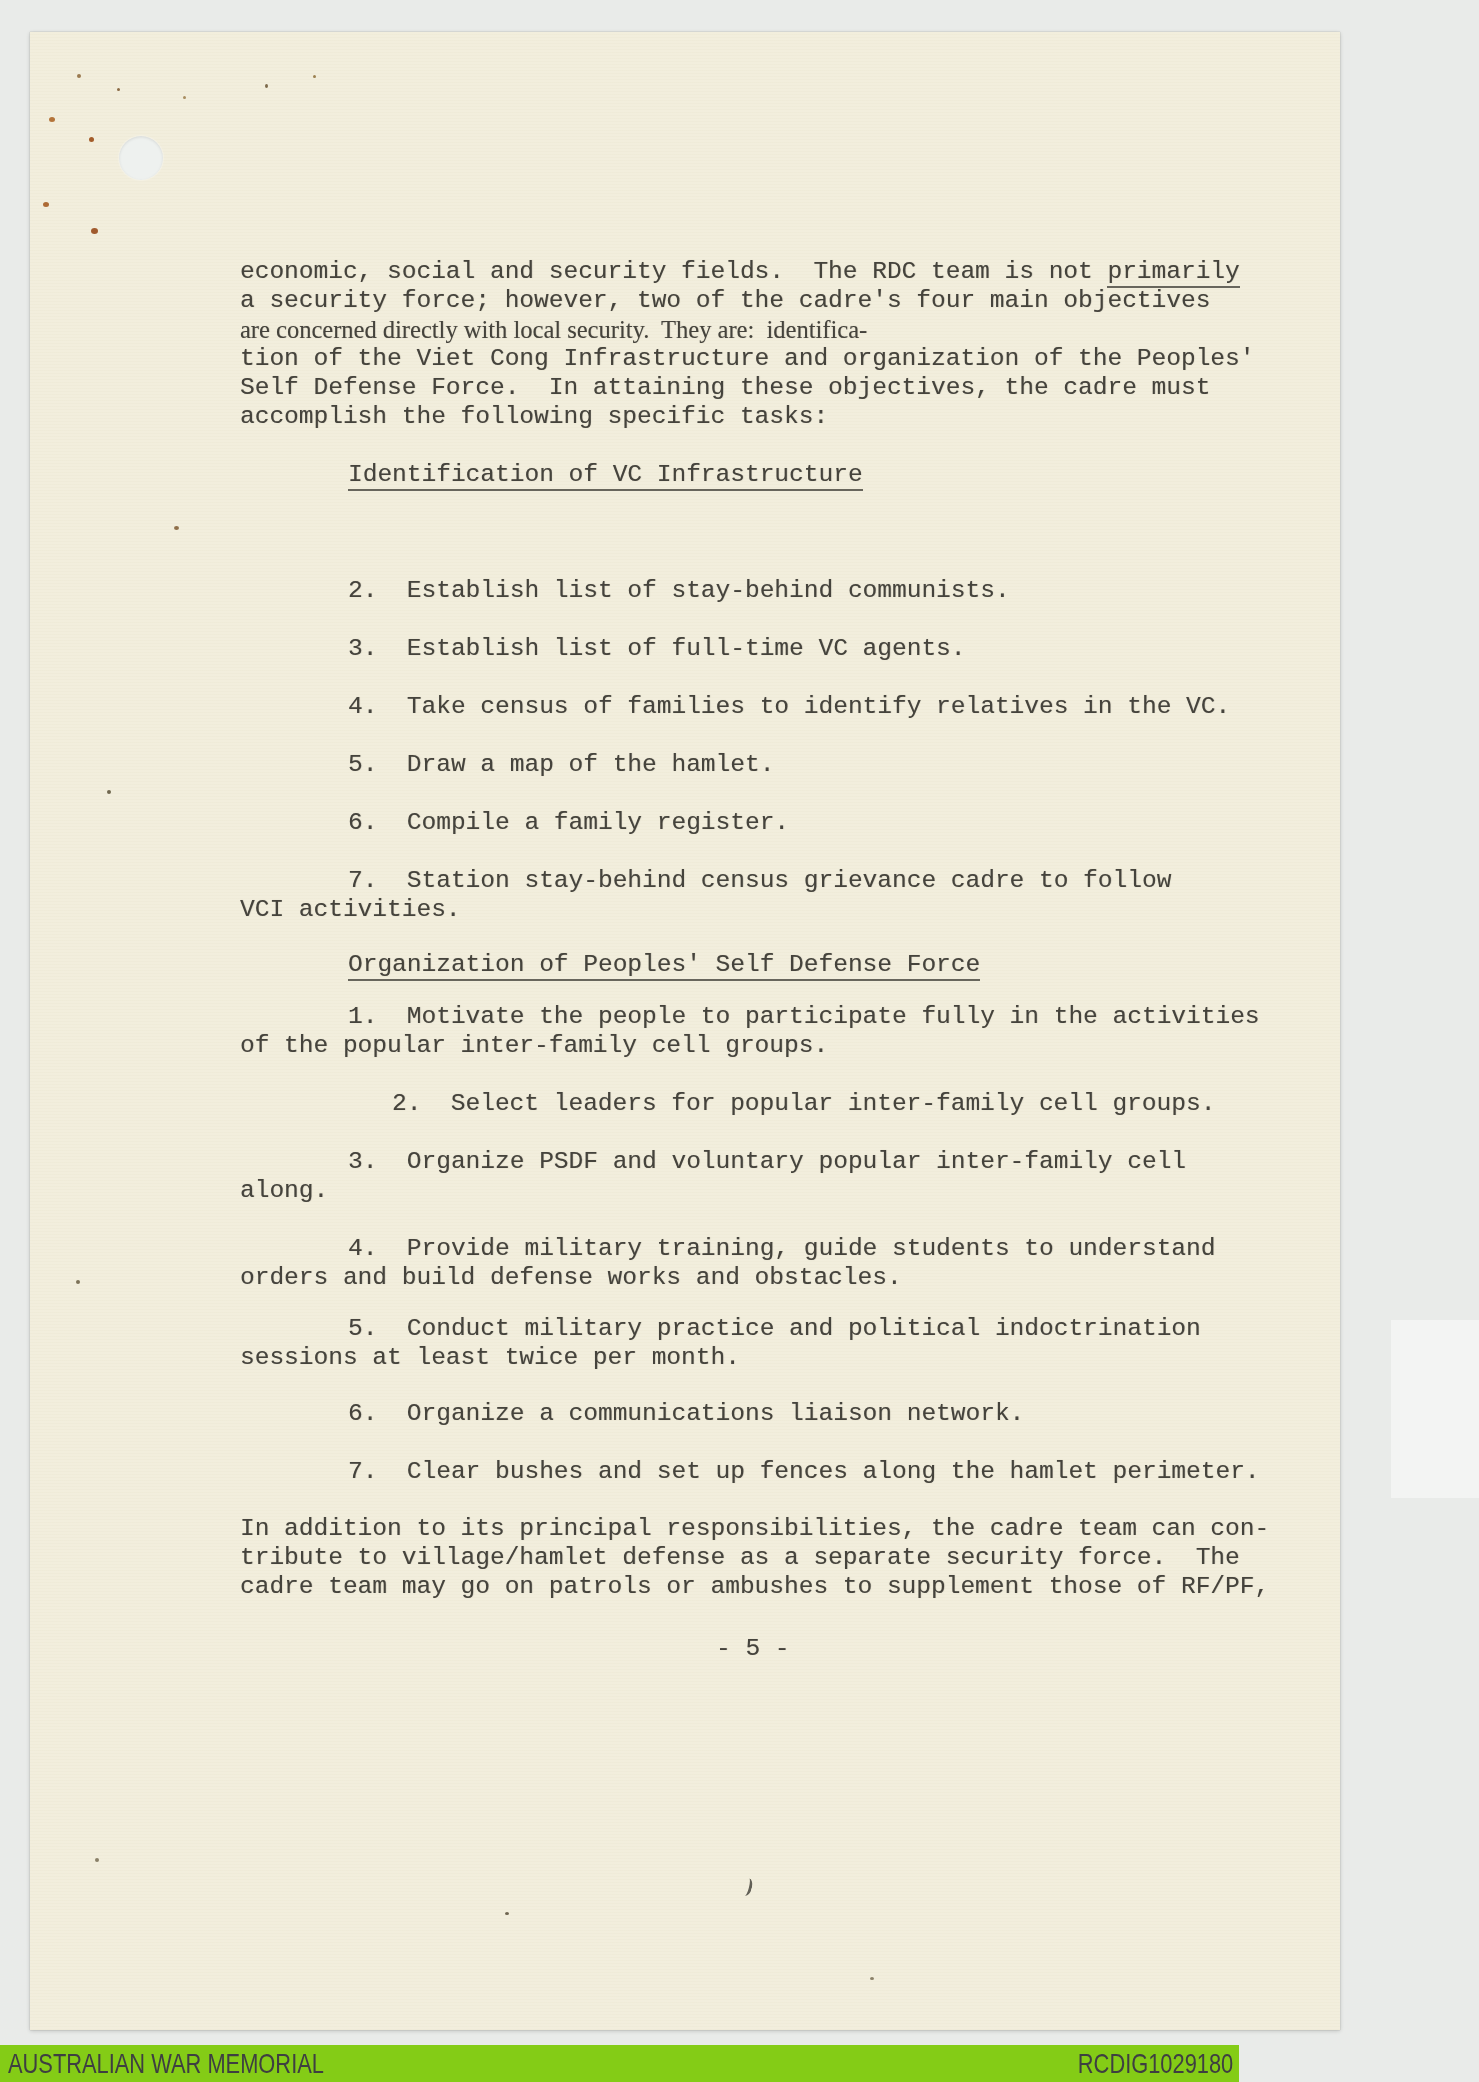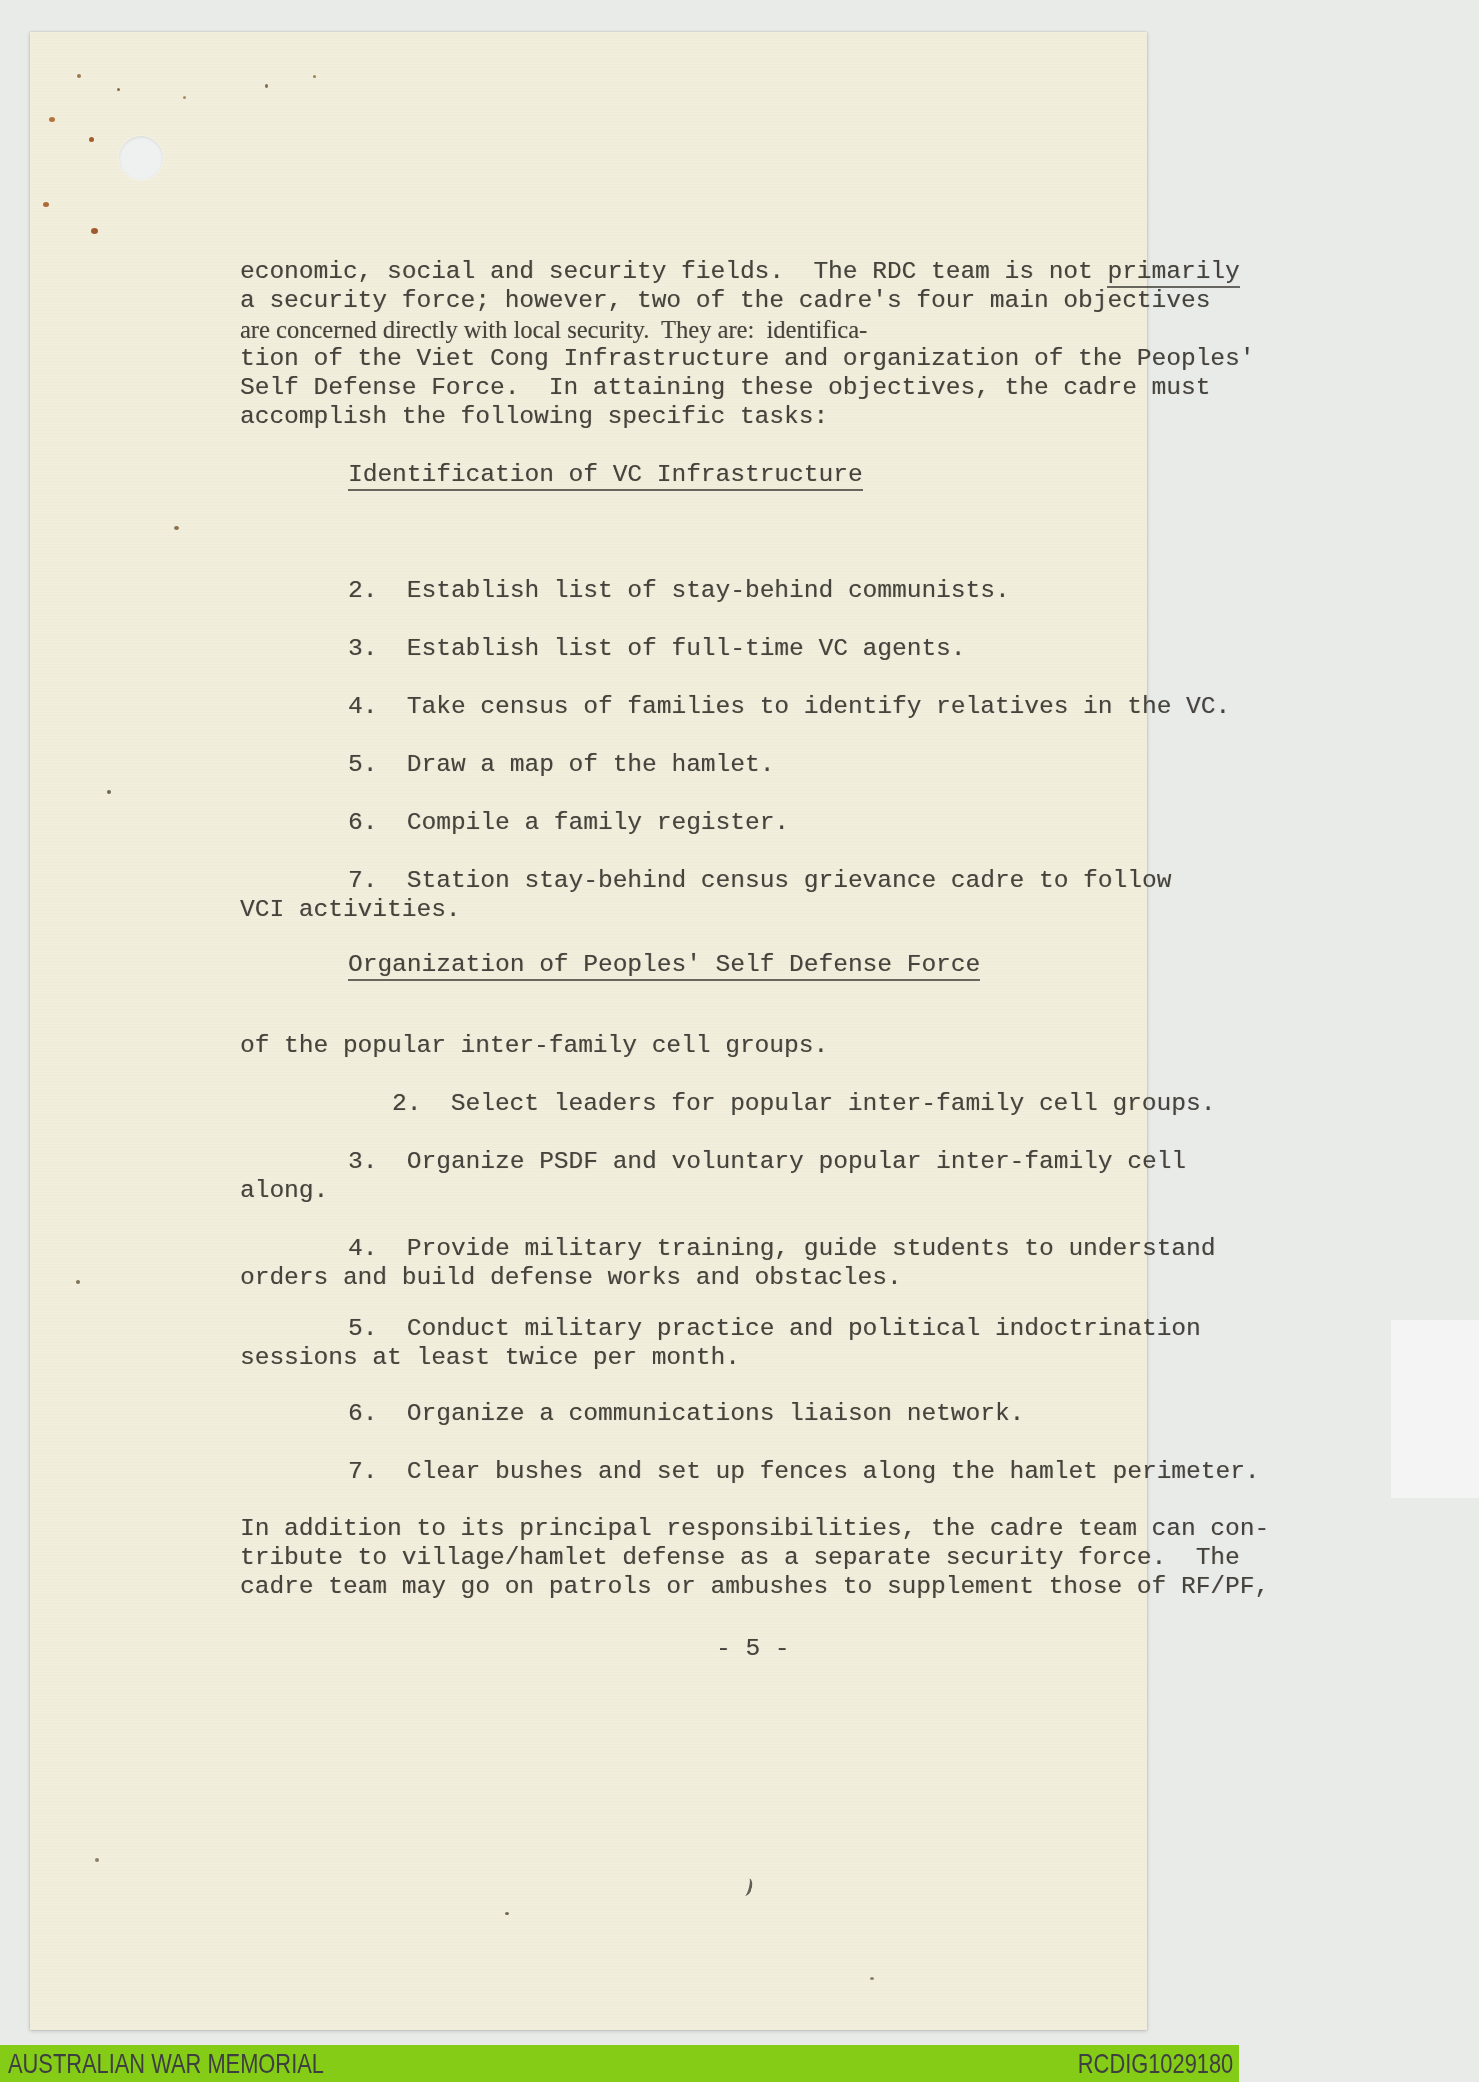--- a/index.html
+++ b/index.html
@@ -2,21 +2,21 @@
 <html><head>
 <meta charset="utf-8">
 <style>
   html,body{margin:0;padding:0;}
   body{
     width:1479px;height:2082px;position:relative;
     background:#e9ebe9;overflow:hidden;
     font-family:"Liberation Sans",sans-serif;
   }
   .paper{
-    position:absolute;left:30px;top:32px;width:1117px;height:1998px;
+    position:absolute;left:30px;top:32px;width:1310px;height:1998px;
     background:#f2eedc;
     background-image:repeating-linear-gradient(0deg, rgba(110,95,60,0.018) 0 1px, rgba(255,255,255,0.02) 1px 3px);
     box-shadow:0 1px 4px rgba(0,0,0,0.18), 0 0 1px rgba(60,55,40,0.35);
   }
   .line{
     position:absolute;white-space:pre;
     font-family:"Liberation Mono","DejaVu Sans Mono",monospace;
     font-size:24.5px;line-height:29px;color:#45433c;
     text-shadow:0.4px 0.4px 0.7px rgba(69,67,60,0.35);
   }
@@ -87,20 +87,21 @@
   <div class="line" style="left:318px;top:544px;">2.  Establish list of stay-behind communists.</div>
   <div class="line" style="left:318px;top:602px;">3.  Establish list of full-time VC agents.</div>
   <div class="line" style="left:318px;top:660px;">4.  Take census of families to identify relatives in the VC.</div>
   <div class="line" style="left:318px;top:718px;">5.  Draw a map of the hamlet.</div>
   <div class="line" style="left:318px;top:776px;">6.  Compile a family register.</div>
   <div class="line" style="left:318px;top:834px;">7.  Station stay-behind census grievance cadre to follow</div>
   <div class="line" style="left:210px;top:863px;">VCI activities.</div>
 
   <div class="line" style="left:318px;top:918px;"><span class="u">Organization of Peoples' Self Defense Force</span></div>
 
+  <div class="line" style="left:318px;top:970px;">1.  Motivate the people to participate fully in the activities</div>
   <div class="line" style="left:210px;top:999px;">of the popular inter-family cell groups.</div>
   <div class="line" style="left:318px;top:1057px;margin-left:44px;">2.  Select leaders for popular inter-family cell groups.</div>
   <div class="line" style="left:318px;top:1115px;">3.  Organize PSDF and voluntary popular inter-family cell</div>
   <div class="line" style="left:210px;top:1144px;">along.</div>
   <div class="line" style="left:318px;top:1202px;">4.  Provide military training, guide students to understand</div>
   <div class="line" style="left:210px;top:1231px;">orders and build defense works and obstacles.</div>
   <div class="line" style="left:318px;top:1282px;">5.  Conduct military practice and political indoctrination</div>
   <div class="line" style="left:210px;top:1311px;">sessions at least twice per month.</div>
   <div class="line" style="left:318px;top:1367px;">6.  Organize a communications liaison network.</div>
   <div class="line" style="left:318px;top:1425px;">7.  Clear bushes and set up fences along the hamlet perimeter.</div>

